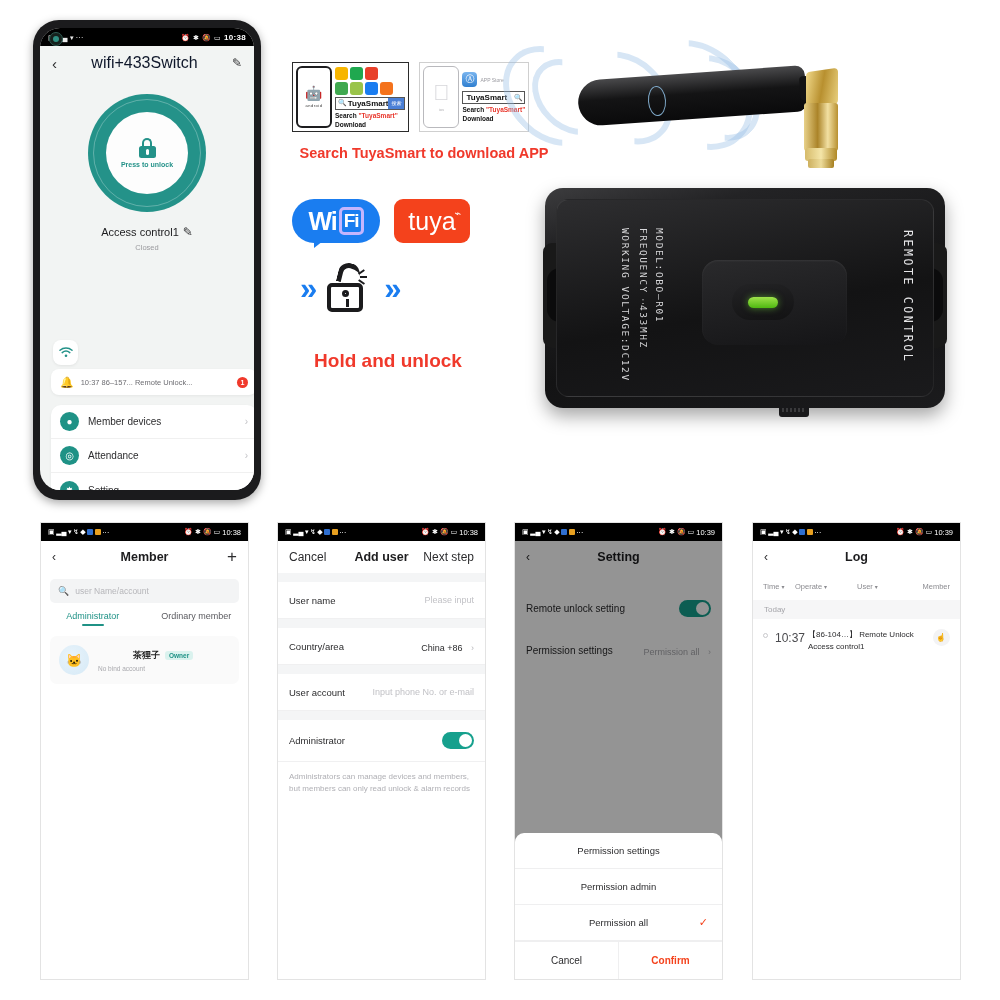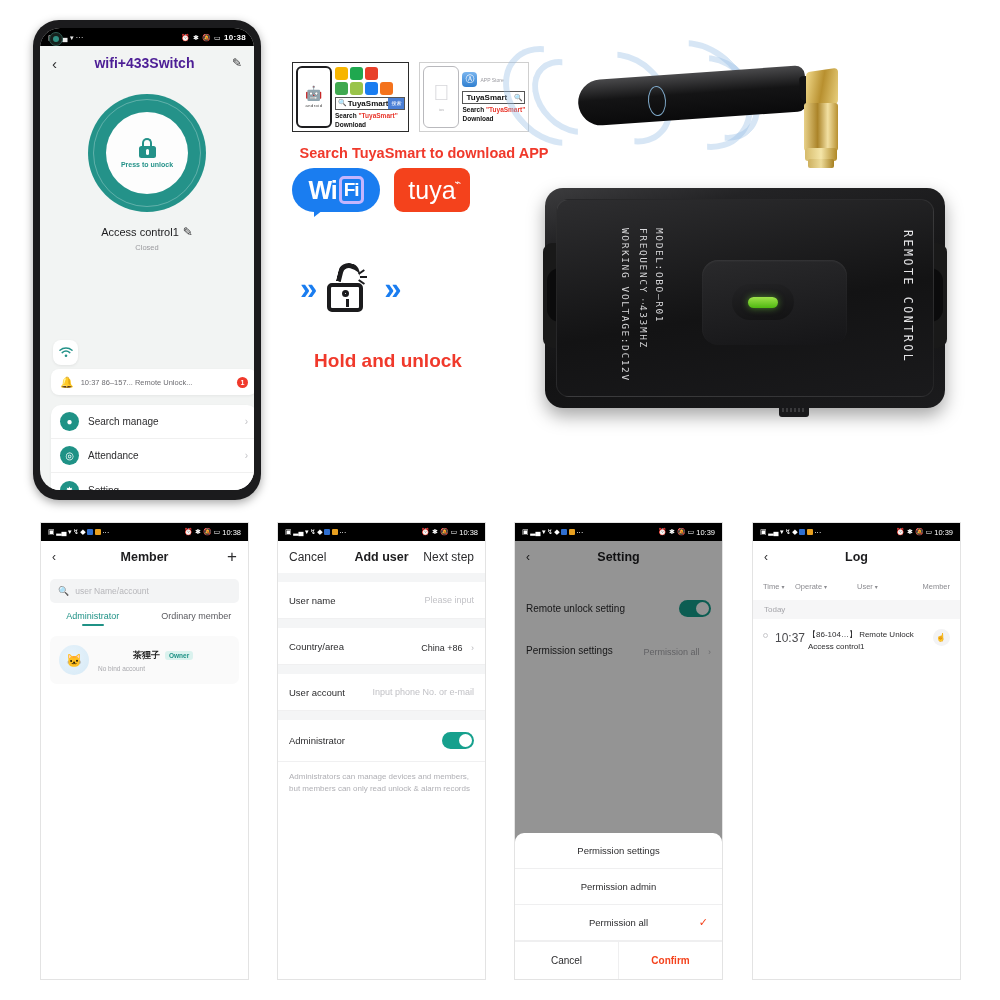--- a/index.html
+++ b/index.html
@@ -32,21 +32,21 @@
     background:#15201c; border:1.5px solid #2f5b52;
   }
   .punch:after{
     content:""; position:absolute; left:3px; top:3px; width:6px; height:6px;
     border-radius:50%; background:#2e8f82;
   }
   .navbar{
     height:34px; display:flex; align-items:center; justify-content:space-between;
     padding:0 12px; background:#f2f4f3;
   }
-  .nav-title{ font-size:14px; font-weight:bold; color:#4c1d95; }
+  .nav-title{ font-size:16px; font-weight:normal; color:#0f172a; }
   .chev-left{ font-size:15px; color:#2c2c2e; font-weight:300; }
   .pencil{ font-size:12px; color:#2c2c2e; }
 
   .unlock-wrap{ display:flex; flex-direction:column; align-items:center; padding-top:14px; }
   .ring{
     width:118px; height:118px; border-radius:50%;
     background:#249289; display:flex; align-items:center; justify-content:center;
     position:relative;
   }
   .ring:before{
@@ -146,21 +146,21 @@
     background:linear-gradient(#7ab5ef,#2f7fd0); color:#fff; font-size:9px;
     display:flex; align-items:center; justify-content:center;
   }
   .appstore-txt{ font-size:5px; color:#9a9aa0; }
 
   .search-tuya-line{
     position:absolute; left:288px; top:145px; width:272px; text-align:center;
     font-size:14.5px; font-weight:bold; color:#f0392b;
   }
 
-  .logo-row{ position:absolute; left:292px; top:168px; display:flex; gap:14px; align-items:center; }
+  .logo-row{ position:absolute; left:292px; top:199px; display:flex; gap:14px; align-items:center; }
   .wifi-logo{
     width:88px; height:44px; border-radius:22px; background:#1a7df0; color:#fff;
     display:flex; align-items:center; justify-content:center; font-size:25px;
     font-weight:bold; letter-spacing:-1px; position:relative;
   }
   .wifi-logo .fi-box{
     border:3px solid #c4b5fd; border-radius:5px; padding:0 2px; margin-left:2px; font-size:19px;
   }
   .wifi-logo:after{
     content:""; position:absolute; left:22px; bottom:-5px; width:0; height:0;
@@ -476,21 +476,21 @@
 
     <div class="notif-card">
       <span class="bell">🔔</span>
       <span class="notif-text">10:37 86–157... Remote Unlock...</span>
       <span class="badge-red">1</span>
     </div>
 
     <div class="menu-card">
       <div class="menu-row">
         <span class="mi">●</span>
-        <span class="menu-label">Search manage</span>
+        <span class="menu-label">Member devices</span>
         <span class="arrow-r">›</span>
       </div>
       <div class="menu-row">
         <span class="mi">◎</span>
         <span class="menu-label">Attendance</span>
         <span class="arrow-r">›</span>
       </div>
       <div class="menu-row">
         <span class="mi">✸</span>
         <span class="menu-label">Setting</span>

